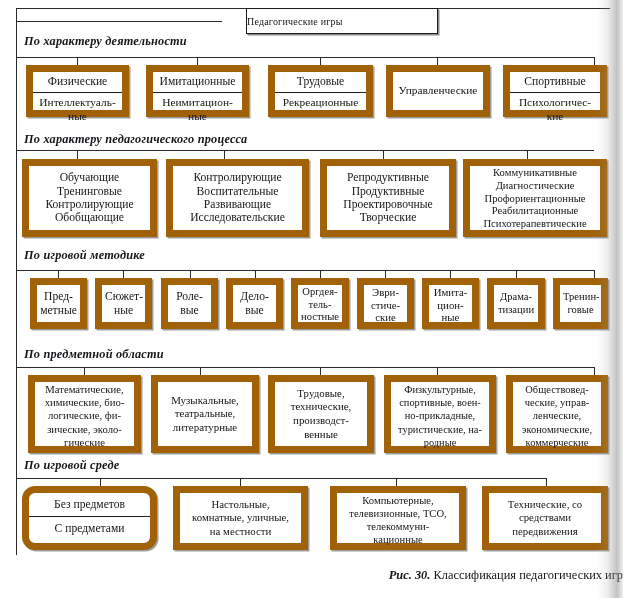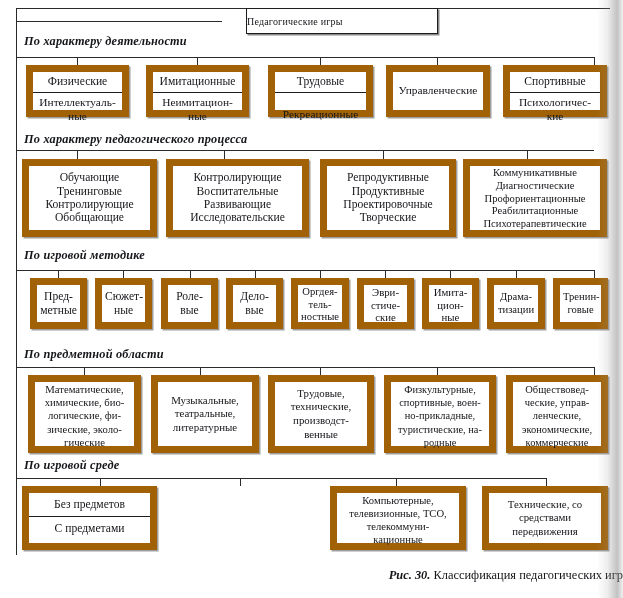--- a/index.html
+++ b/index.html
@@ -114,21 +114,21 @@
   <div class="box" style="left:26px;top:65px;width:103px;height:52px;">
     <div class="cell split-top" style="height:21px;">Физические</div>
     <div class="cell centered txt-wrap" style="white-space:pre-line;">Интеллектуаль-
 ные</div>
   </div>
   <div class="box" style="left:146px;top:65px;width:103px;height:52px;">
     <div class="cell split-top" style="height:21px;">Имитационные</div>
     <div class="cell centered txt-wrap" style="white-space:pre-line;">Неимитацион-
 ные</div>
   </div>
-  <div class="box" style="left:268px;top:65px;width:105px;height:52px;gap:12px;">
+  <div class="box" style="left:268px;top:65px;width:105px;height:52px;">
     <div class="cell split-top" style="height:21px;">Трудовые</div>
     <div class="cell centered txt-wrap" style="white-space:pre-line;">Рекреационные</div>
   </div>
   <div class="box" style="left:386px;top:65px;width:104px;height:52px;">
     <div class="cell centered txt-wrap" style="white-space:pre-line;">Управленческие</div>
   </div>
   <div class="box" style="left:503px;top:65px;width:104px;height:52px;">
     <div class="cell split-top" style="height:21px;">Спортивные</div>
     <div class="cell centered txt-wrap" style="white-space:pre-line;">Психологичес-
 кие</div>
@@ -336,23 +336,32 @@
   </div>
 
   <div class="section-label" style="left:22px;top:458px;">По игровой среде</div>
   <div class="rail" style="left:16px;top:478px;width:530px;"></div>
 
   <div class="stub" style="left:100px;top:478px;height:8px;"></div>
   <div class="stub" style="left:240px;top:478px;height:8px;"></div>
   <div class="stub" style="left:396px;top:478px;height:8px;"></div>
   <div class="stub" style="left:546px;top:478px;height:8px;"></div>
 
-  <div class="box" style="left:22px;top:486px;width:135px;height:64px;">
+  <div class="box" style="left:22px;top:486px;width:135px;height:64px;border-radius:13px;">
     <div class="cell split-top" style="height:24px;">Без предметов</div>
     <div class="cell" style="height:24px;">С предметами</div>
+  </div>
+  <div class="box" style="left:173px;top:486px;width:135px;height:64px;">
+    <div class="cell centered">
+        <div class="stack" style="font-size:10.8px;line-height:13.4px;">
+          <span>Настольные,</span>
+          <span>комнатные, уличные,</span>
+          <span>на местности</span>
+        </div>
+      </div>
   </div>
   <div class="box" style="left:330px;top:486px;width:136px;height:64px;">
     <div class="cell centered">
         <div class="stack" style="font-size:10.6px;line-height:13px;">
           <span>Компьютерные,</span>
           <span>телевизионные, ТСО,</span>
           <span>телекоммуни-</span>
           <span>кационные</span>
         </div>
       </div>

